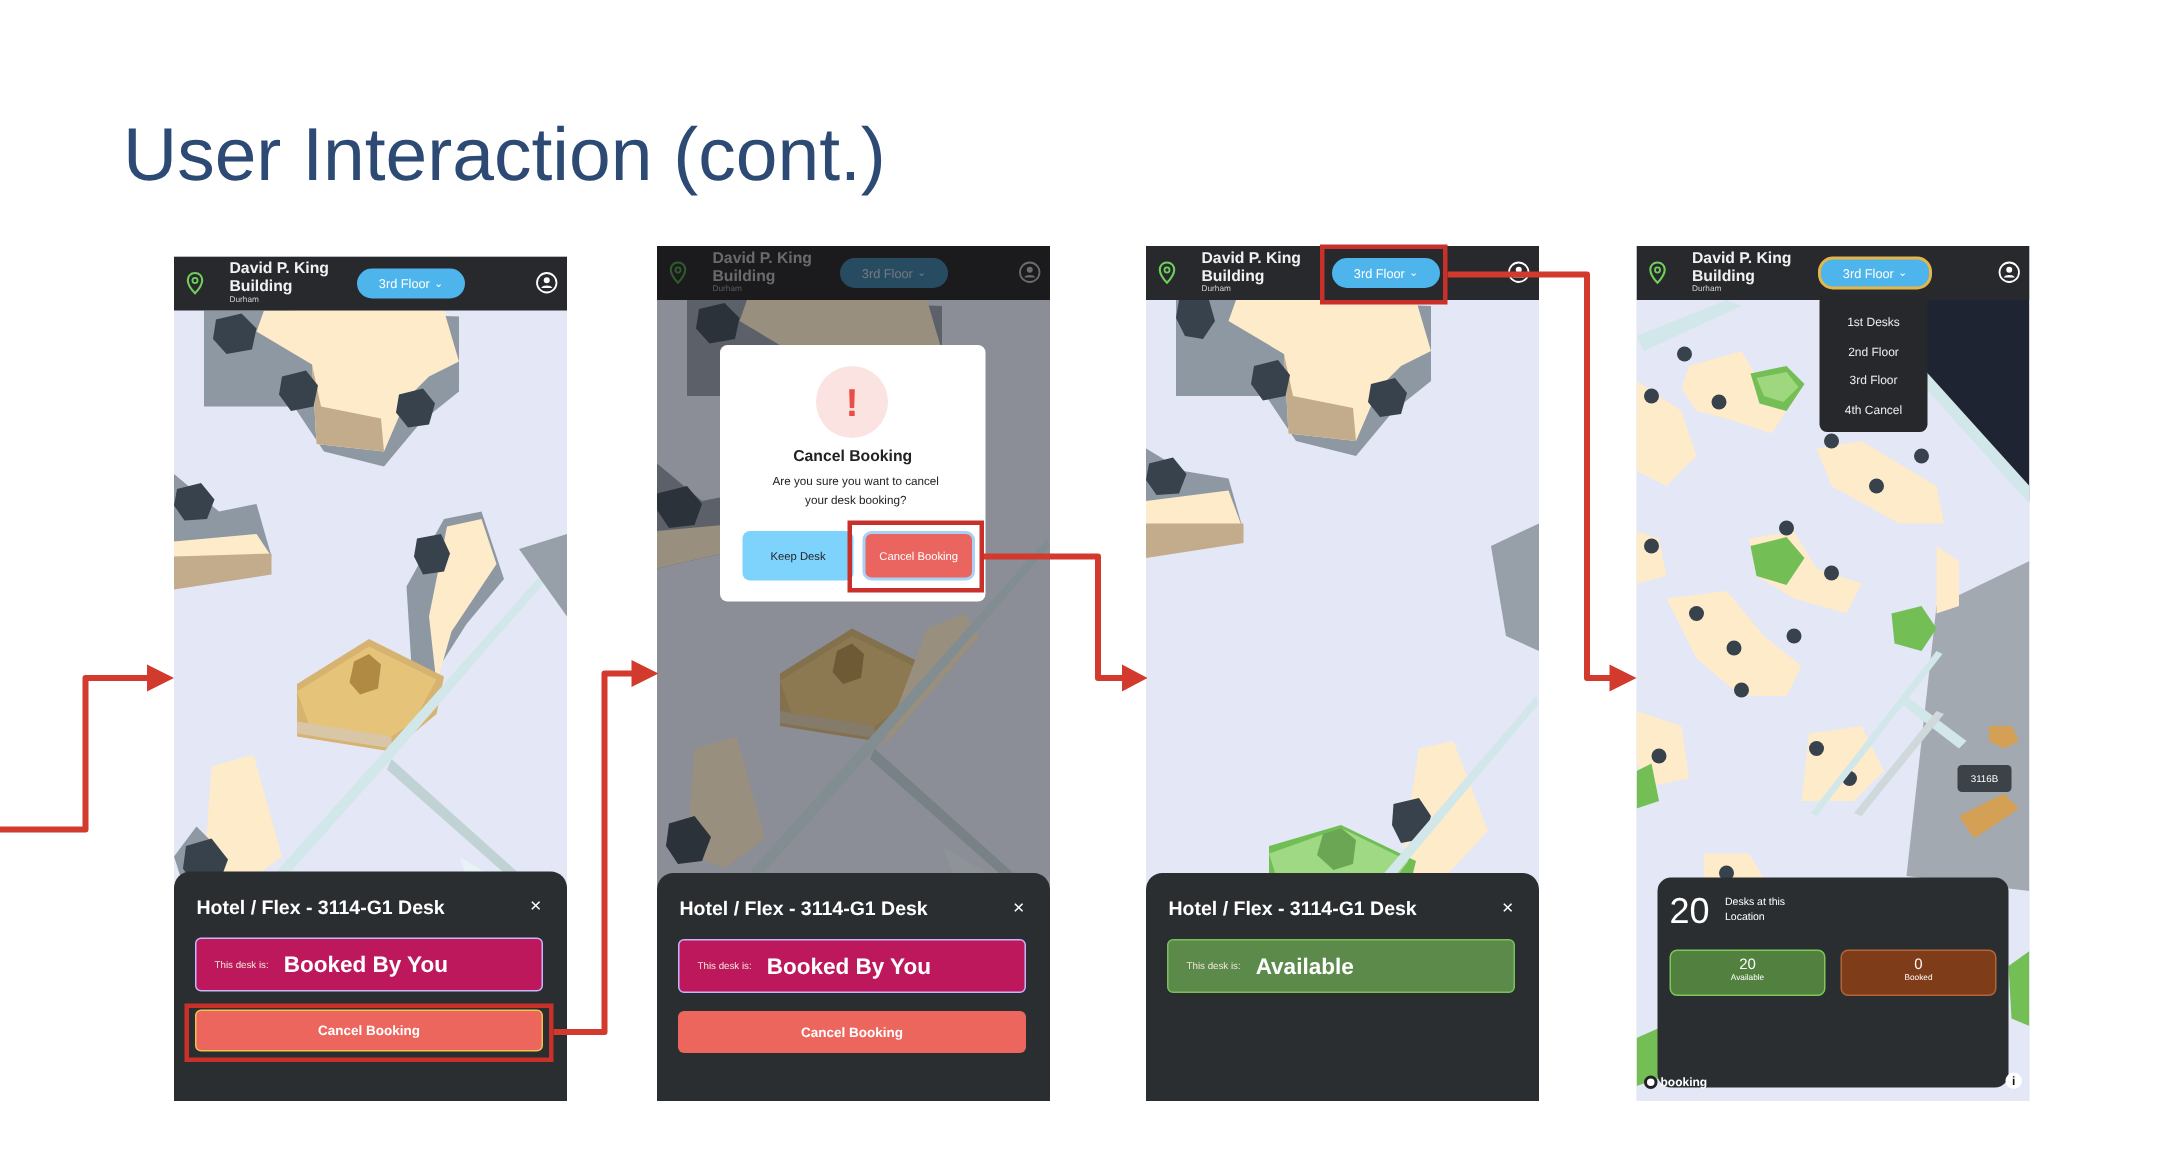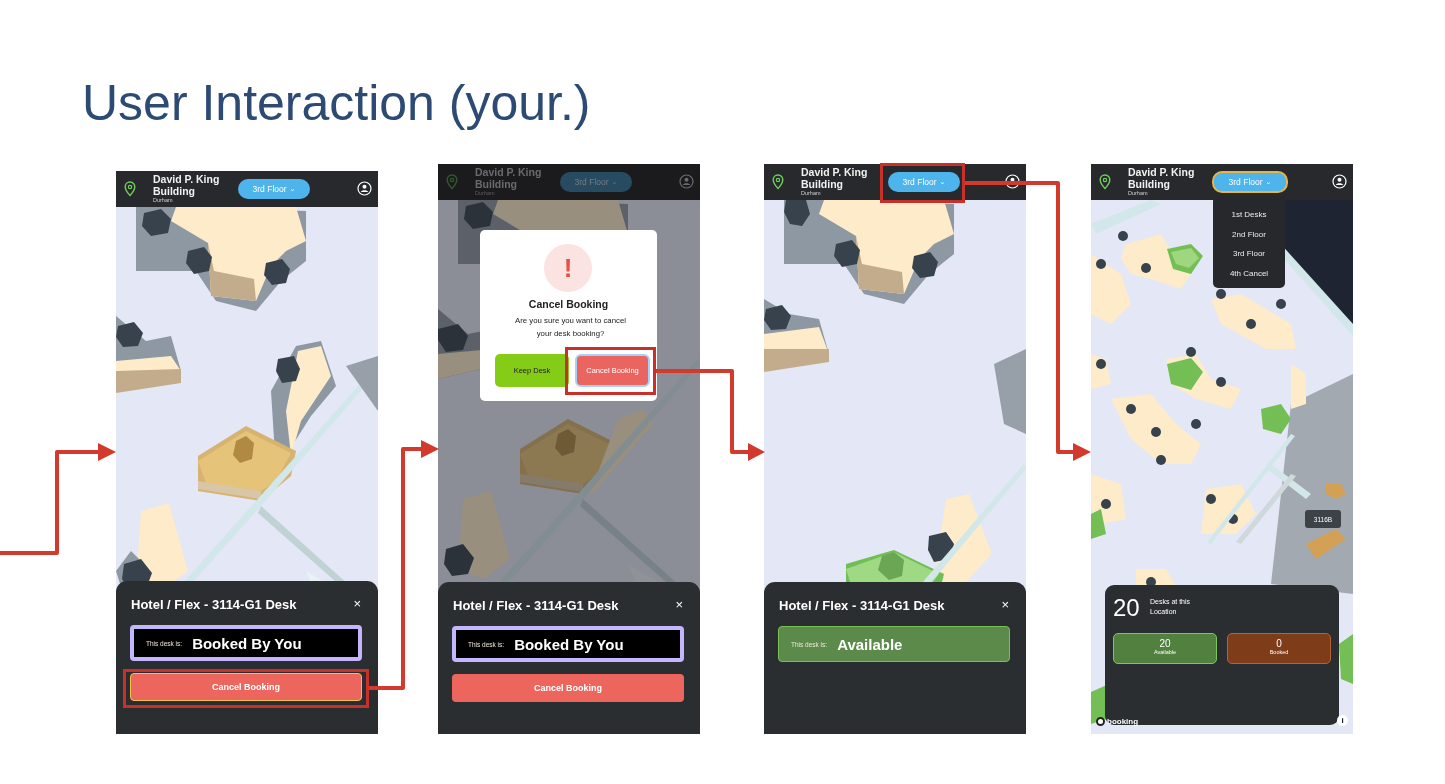--- a/index.html
+++ b/index.html
@@ -57,21 +57,21 @@
   .sheet-title {
     position: absolute; left: 15px; top: 16px; color: #ffffff; font-weight: 700; font-size: 13px;
   }
   .close-icon {
     position: absolute; right: 17px; top: 16px; color: #ffffff; font-size: 13px; line-height: 13px;
   }
   .status-box {
     position: absolute; left: 14px; top: 44px; width: 232px; height: 36px;
     border-radius: 4px; display: flex; align-items: center; padding-left: 12px;
   }
-  .status-box.booked { background: #000000; border: 4px solid #c4b5fd; }
+  .status-box.booked { background: #be185d; border: 1px solid #c4b5fd; }
   .status-box.available { background: #5c8a4b; border: 1px solid #79bf5a; }
   .status-label { color: #f0e6d8; font-size: 6.5px; margin-right: 10px; }
   .status-value { color: #ffffff; font-weight: 700; font-size: 15px; }
   .action-btn {
     position: absolute; left: 14px; top: 92px; width: 232px; height: 28px; border-radius: 4px;
     display: flex; align-items: center; justify-content: center;
     color: #fff; font-weight: 700; font-size: 9px;
   }
   .action-btn.cancel { background: #ec665e; }
   .p1 .action-btn.cancel { border: 1.5px solid #f0c24c; }
@@ -91,21 +91,21 @@
   .modal-title {
     position: absolute; left: 0; top: 68px; width: 100%; text-align: center;
     font-weight: 700; font-size: 10.5px; color: #222;
   }
   .modal-text {
     position: absolute; left: 28px; top: 84px; width: 125px;
     font-size: 7.8px; line-height: 13px; color: #222; text-align: center;
   }
   .modal-keep {
     position: absolute; left: 15px; top: 124px; width: 74px; height: 33px;
-    background: #84cc16; border-radius: 5px; color: #222; font-size: 7.5px;
+    background: #7dd3fc; border-radius: 5px; color: #222; font-size: 7.5px;
     display: flex; align-items: center; justify-content: center;
   }
   .modal-cancel {
     position: absolute; left: 95px; top: 124px; width: 75px; height: 33px;
     background: #ea6560; border-radius: 6px; color: #fff; font-size: 7.5px;
     border: 2px solid #a9d0f5;
     display: flex; align-items: center; justify-content: center;
   }
 
   .dropdown {
@@ -153,21 +153,21 @@
   }
 
   .highlight {
     position: absolute; border: 3px solid #c9302a; z-index: 10; pointer-events: none;
   }
   .connectors { position: absolute; left: 0; top: 0; width: 1445px; height: 784px; z-index: 9; pointer-events: none; }
 </style>
 </head>
 <body>
 
-<div class="slide-title">User Interaction (your.)</div>
+<div class="slide-title">User Interaction (cont.)</div>
 
 <div class="phone p1">
   <div class="map">
     <svg viewBox="0 0 262 563" preserveAspectRatio="none">
       <rect width="262" height="563" fill="#e4e7f6"></rect>
 
       <polygon points="20,36 75,36 190,40 190,90 165,110 140,140 100,130 80,100 20,100" fill="#8e98a2"></polygon>
       <polygon points="60,36 180,36 190,70 170,80 155,95 140,130 95,125 92,72 55,50" fill="#fdebca"></polygon>
       <polygon points="92,72 95,125 140,130 138,108 98,100" fill="#c2ac8c"></polygon>
       <polygon points="28,42 45,38 55,48 52,62 35,65 26,55" fill="#37424c"></polygon>

